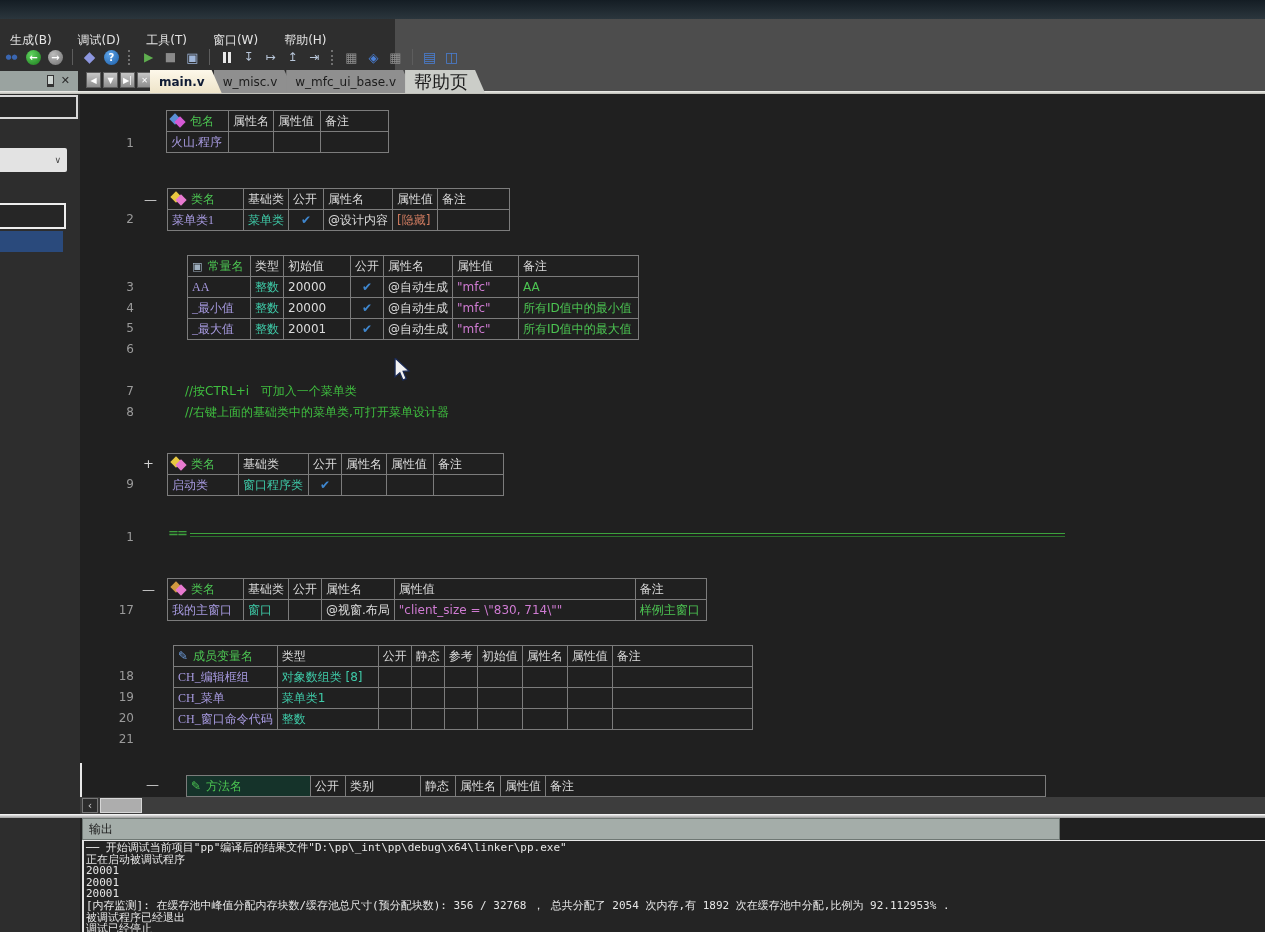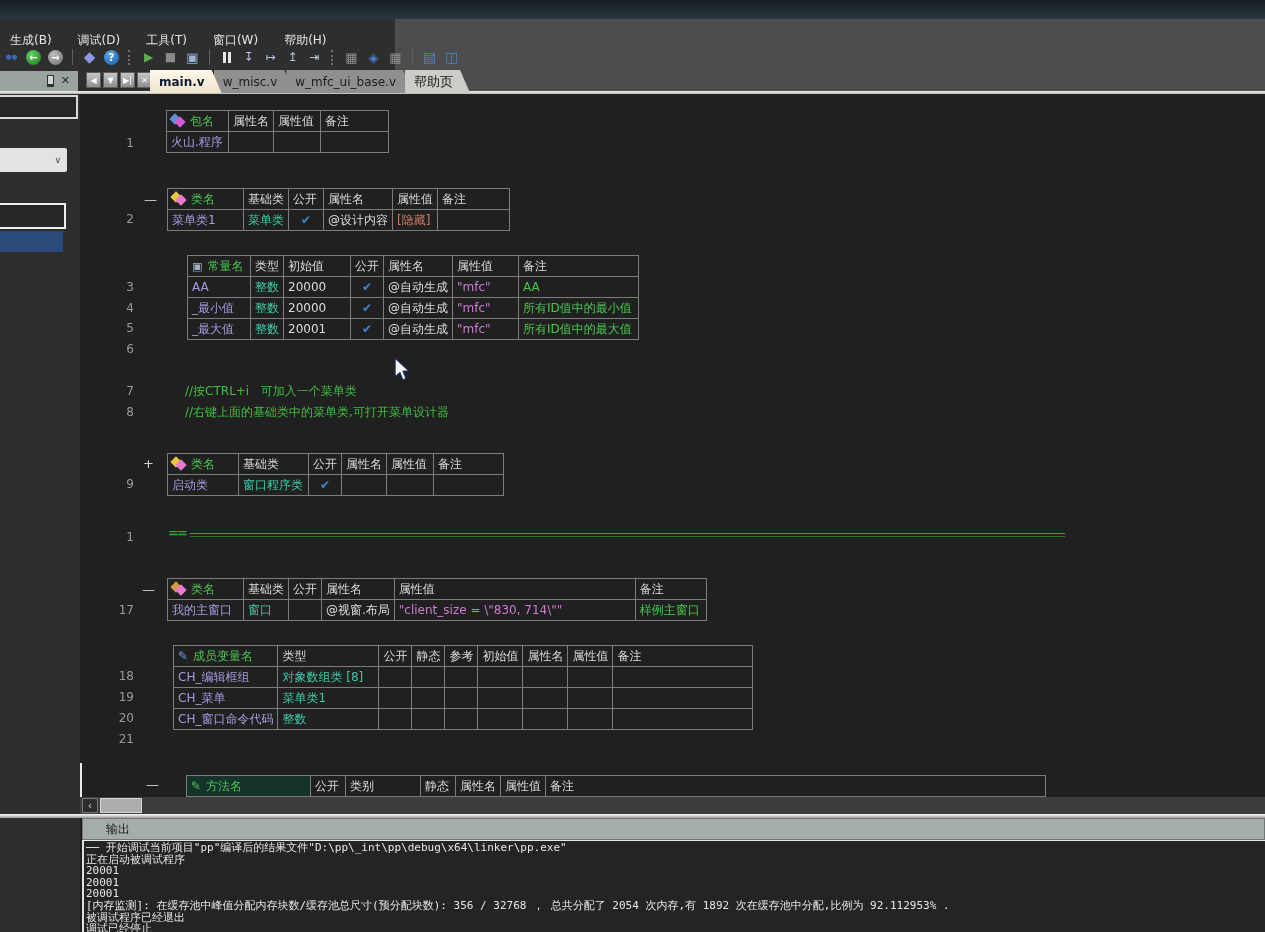--- a/index.html
+++ b/index.html
@@ -39,37 +39,37 @@
                   justify-content:flex-end;gap:7px;padding-right:8px;box-sizing:border-box;color:#2a2a2a;}
   .pin{width:5px;height:8px;border:1px solid #333;border-bottom:3px solid #333;background:#cfd6d3;}
   .sb-x{font-size:11px;font-weight:bold;line-height:10px;}
   #tabnav{left:86px;top:72px;display:flex;gap:2px;}
   .navbtn{width:15px;height:16px;background:linear-gradient(#c6c6c6,#8e8e8e);border:1px solid #5d5d5d;
           color:#fff;font-size:8px;display:flex;align-items:center;justify-content:center;box-sizing:border-box;}
   #tabs{left:150px;top:70px;height:23px;display:flex;align-items:stretch;}
   .tab{height:23px;padding:0 17px 0 9px;display:flex;align-items:center;font-size:12px;color:#1c1c1c;
        background:#8f8f8f;clip-path:polygon(0 0,calc(100% - 10px) 0,100% 100%,0 100%);margin-right:-8px;}
   .tab.active{background:linear-gradient(#fdf8ea,#eee4c9);font-weight:bold;color:#101c35;z-index:2;position:relative;}
-  .tab.help{background:#cbcdc8;font-size:13px;z-index:1;}
+  .tab.help{background:#cbcdc8;font-size:18px;z-index:1;}
 
   
   #sidebar{left:0;top:94px;width:80px;height:838px;background:#2d2d2d;}
   .sb-box1{position:absolute;left:-6px;top:1px;width:80px;height:20px;border:2px solid #d9d9d9;background:#262626;}
   .sb-drop{position:absolute;left:-10px;top:54px;width:77px;height:24px;background:#e3e3e3;border-radius:2px;
            display:flex;align-items:center;justify-content:flex-end;padding-right:6px;box-sizing:border-box;color:#444;font-size:9px;}
   .sb-input{position:absolute;left:-8px;top:109px;width:70px;height:22px;border:2px solid #ededed;background:#262626;}
   .sb-sel{position:absolute;left:-8px;top:137px;width:71px;height:21px;background:#2a4a7c;}
 
   
   #editor{left:80px;top:94px;width:1185px;height:703px;background:#202020;overflow:hidden;}
   .lnum{position:absolute;width:34px;text-align:right;color:#9b9b9b;font-size:12px;}
   .marker{position:absolute;color:#d2d2d2;font-size:13px;line-height:13px;}
   .etbl{position:absolute;border-collapse:collapse;table-layout:fixed;font-size:12px;color:#dcdcdc;background:#202020;padding-left:44px;}
   .etbl td{border:1px solid #7c7c7c;height:20px;padding:0 4px;white-space:nowrap;overflow:hidden;}
-  .g{color:#4cc552;} .p{color:#a79ae0;} .t{color:#3ec9a7;} .s{color:#cf7bd2;}
+  .g{color:#4cc552;} .p{color:#a79ae0;font-family:Liberation Serif, serif;} .t{color:#3ec9a7;} .s{color:#cf7bd2;}
   .chk{color:#3f87cf;font-weight:bold;} .sal{color:#cd7a5f;}
   .cmt{position:absolute;color:#3fbf3f;font-size:12px;white-space:pre;}
   .di{position:relative;width:14px;height:13px;display:inline-block;margin-right:5px;vertical-align:-2px;}
   .di i{position:absolute;width:8px;height:8px;transform:rotate(45deg);}
   .di i.a{left:0;top:1px;} .di i.b{left:5px;top:4px;}
   .di.pkg i.a{background:#5a8fd6;} .di.pkg i.b{background:#d65ad6;}
   .di.cls i.a{background:#e8c840;} .di.cls i.b{background:#e87ad0;}
   .di.win i.a{background:#d09a40;} .di.win i.b{background:#e87ad0;}
   .cbox{display:inline-block;margin-right:5px;color:#9fb0c0;font-size:11px;}
   .pen{margin-right:5px;color:#6f9fe0;font-size:12px;}
@@ -78,22 +78,22 @@
   .divline{position:absolute;height:2px;border-top:1px solid #3da13d;border-bottom:1px solid #2c742c;}
   .divmark{position:absolute;color:#3da13d;font-weight:bold;font-size:13px;letter-spacing:-2px;}
   #corner-line{left:80px;top:763px;width:2px;height:52px;background:#e8e8e8;}
 
   
   #hscroll{left:80px;top:797px;width:1185px;height:17px;background:#3d3d3d;}
   #hs-btn{position:absolute;left:2px;top:1px;width:16px;height:15px;background:#2c2c2c;border:1px solid #777;
           color:#ccc;font-size:11px;line-height:13px;text-align:center;box-sizing:border-box;}
   #hs-thumb{position:absolute;left:20px;top:1px;width:42px;height:15px;background:#adadad;border:1px solid #d7d7d7;box-sizing:border-box;}
   #splitter{left:0;top:814px;width:1265px;height:4px;background:linear-gradient(#ffffff,#9a9a9a);}
-  #output-header{left:82px;top:818px;width:1183px;height:22px;background:#a4ada9;color:#1b1b1b;font-size:12px;
-                 display:flex;align-items:center;padding-left:23px;box-sizing:border-box;border:1px solid #6f7874;}
+  #output-header{left:82px;top:818px;width:978px;height:22px;background:#a4ada9;color:#1b1b1b;font-size:12px;
+                 display:flex;align-items:center;padding-left:6px;box-sizing:border-box;border:1px solid #6f7874;}
   #output-body{left:82px;top:840px;width:1183px;height:92px;background:#242424;border-left:2px solid #e0e0e0;
                border-top:1px solid #e8e8e8;box-sizing:border-box;overflow:hidden;
                font-family:"DejaVu Sans Mono",monospace;font-size:11px;line-height:11.6px;color:#e6e6e6;padding:1px 0 0 2px;}
   .outline{white-space:pre;}
 
   #cursor{left:392px;top:358px;z-index:50;}
 </style>
 </head>
 <body>
 

